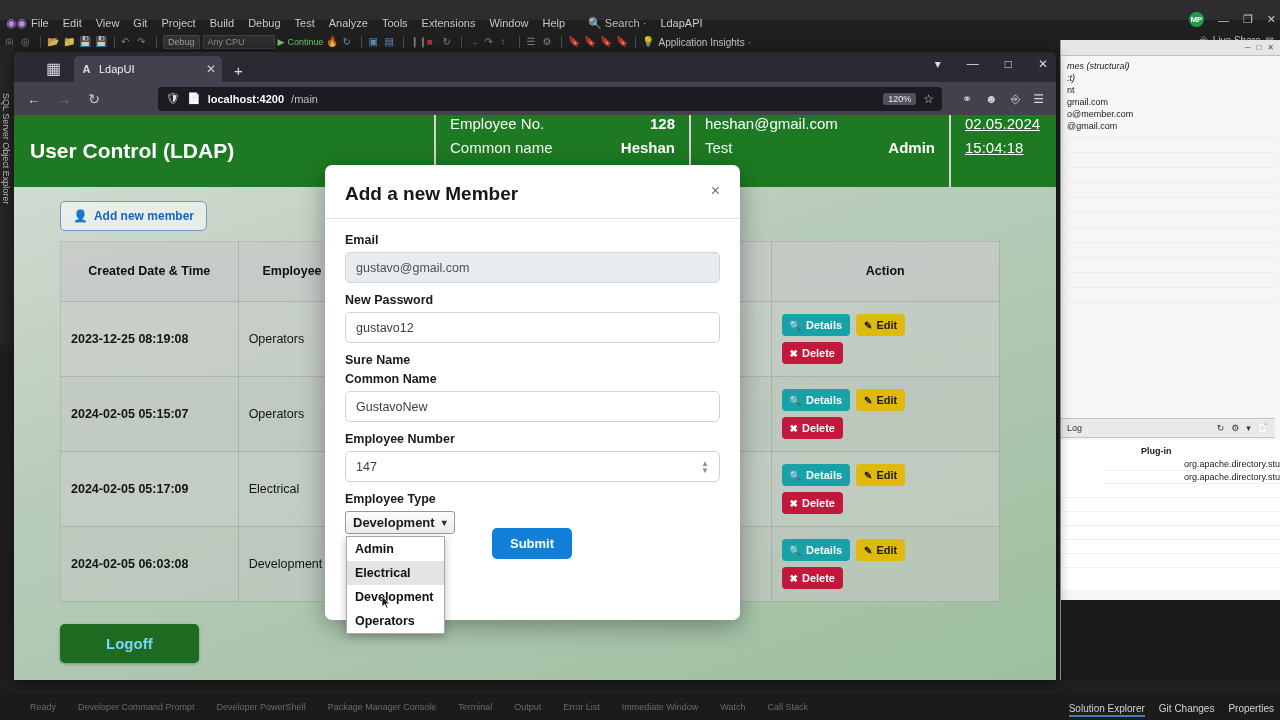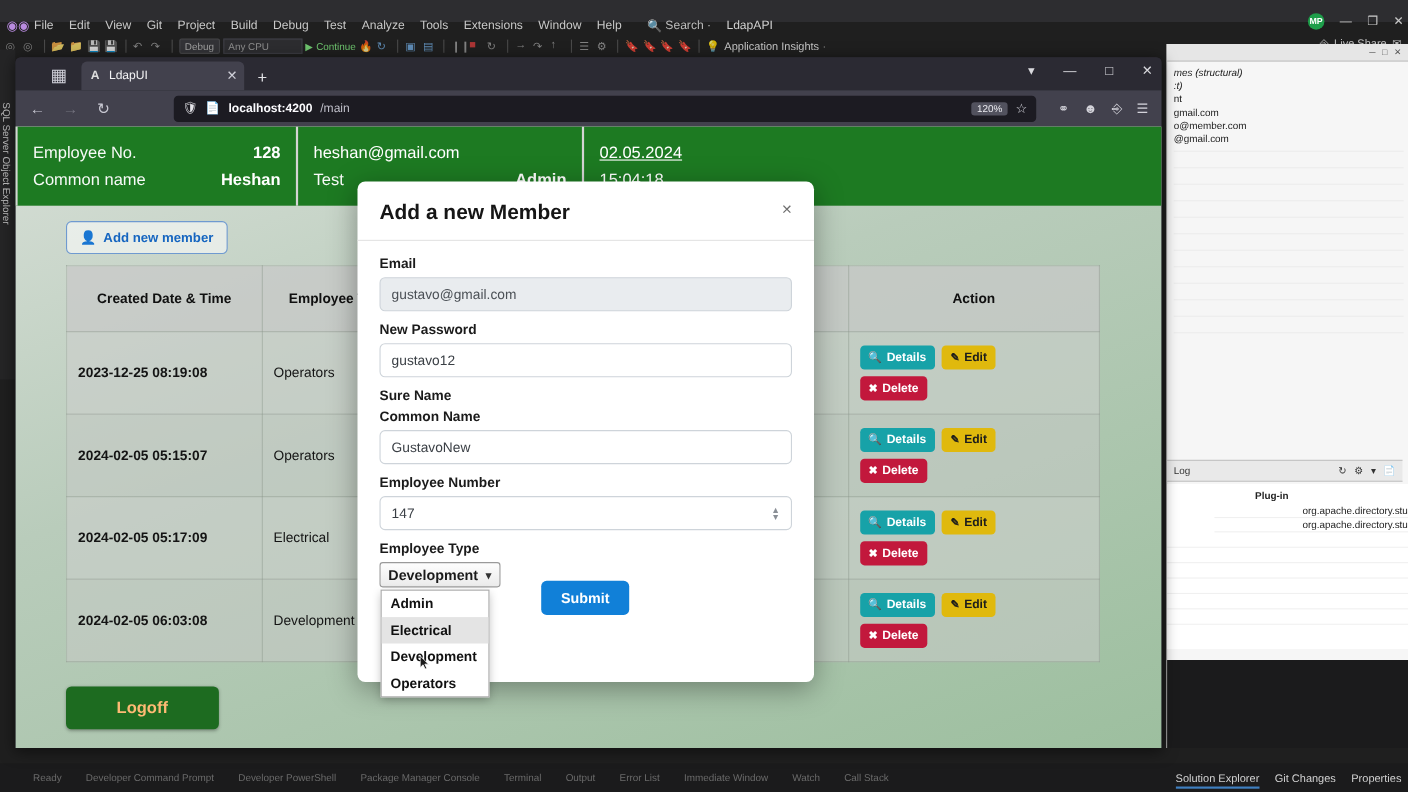--- a/index.html
+++ b/index.html
@@ -121,21 +121,21 @@
              border-radius:3px; margin-left:auto; }
   .br-star { color:#d3d3da; font-size:12px; }
   .br-tools { display:flex; gap:13px; color:#d3d3da; font-size:12px; align-items:center; }
 
   
   .page { position:absolute; left:0; top:63px; width:1042px; height:565px;
           background:linear-gradient(160deg,#d6ded6 0%,#b9ccbb 40%,#9dbf9f 100%); overflow:hidden; }
   .app-header { display:flex; height:72px; background:#1d7a22; color:#fff; }
   .ah-title { flex:0 0 420px; display:flex; align-items:center; padding-left:16px;
               font-size:21px; font-weight:bold; }
-  .ah-block { display:flex; flex-direction:column; justify-content:center; gap:7px;
+  .ah-block { display:flex; flex-direction:column; justify-content:flex-start; gap:7px;
               padding:0 14px; border-left:2px solid #d4d4d4; }
   .ah-b1 { flex:0 0 255px; }
   .ah-b2 { flex:0 0 260px; }
   .ah-b3 { flex:1;text-decoration:underline; }
   .ah-row { display:flex; justify-content:space-between; font-size:15px; }
   .ah-row .lbl { opacity:.97; }
   .ah-row .val { font-weight:bold; }
   .ah-single { font-size:15px; }
 
   .page-body { padding:14px 18px 0 46px; }
@@ -165,21 +165,21 @@
 
   .actbtns { display:flex; flex-wrap:wrap; gap:6px; width:150px; }
   .ab { display:inline-flex; align-items:center; gap:4px; font-size:11px; font-weight:bold;
         padding:5px 8px; border-radius:4px; color:#fff; white-space:nowrap; }
   .ab.details { background:#17a2a8; }
   .ab.edit { background:#e0b90d; color:#1c1c1c; }
   .ab.delete { background:#c2183c; }
   .ab .g { font-size:10px; }
 
   .logoff {
-    margin:22px 0 0 0; display:inline-block; background:#1d6b20; color:#fdba74;
+    margin:22px 0 0 0; display:inline-block; background:#1d6b20; color:#7dd3fc;
     font-size:15px; font-weight:bold; padding:11px 46px; border-radius:5px;
     box-shadow:0 1px 3px rgba(0,0,0,.3);
   }
 
   
   .modal {
     position:absolute; left:325px; top:165px; width:415px; height:455px;
     background:#fff; border-radius:7px; box-shadow:0 6px 26px rgba(0,0,0,.35);
     overflow:visible; z-index:40;
   }
@@ -414,20 +414,21 @@
         <span>⚭</span>
         <span>☻</span>
         <span>⎆</span>
         <span>☰</span>
       </div>
     </div>
 
     <div class="page">
 
       <div class="app-header">
+        <div class="ah-title">User Control (LDAP)</div>
         <div class="ah-block ah-b1">
           <div class="ah-row">
             <span class="lbl">Employee No.</span>
             <span class="val">128</span>
           </div>
           <div class="ah-row">
             <span class="lbl">Common name</span>
             <span class="val">Heshan</span>
           </div>
         </div>

